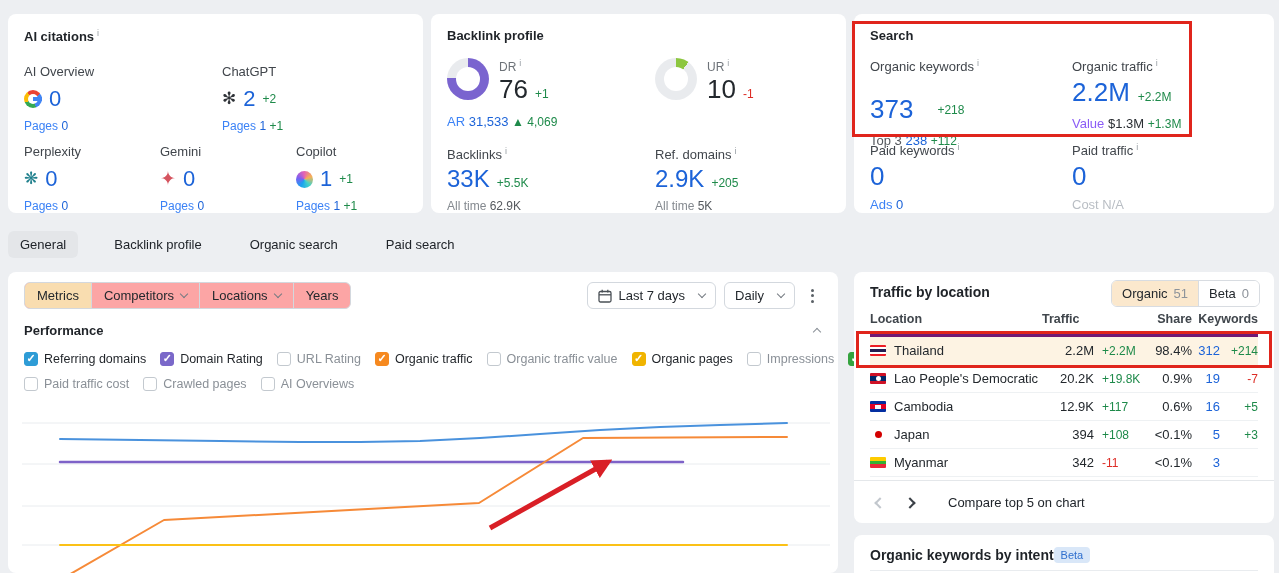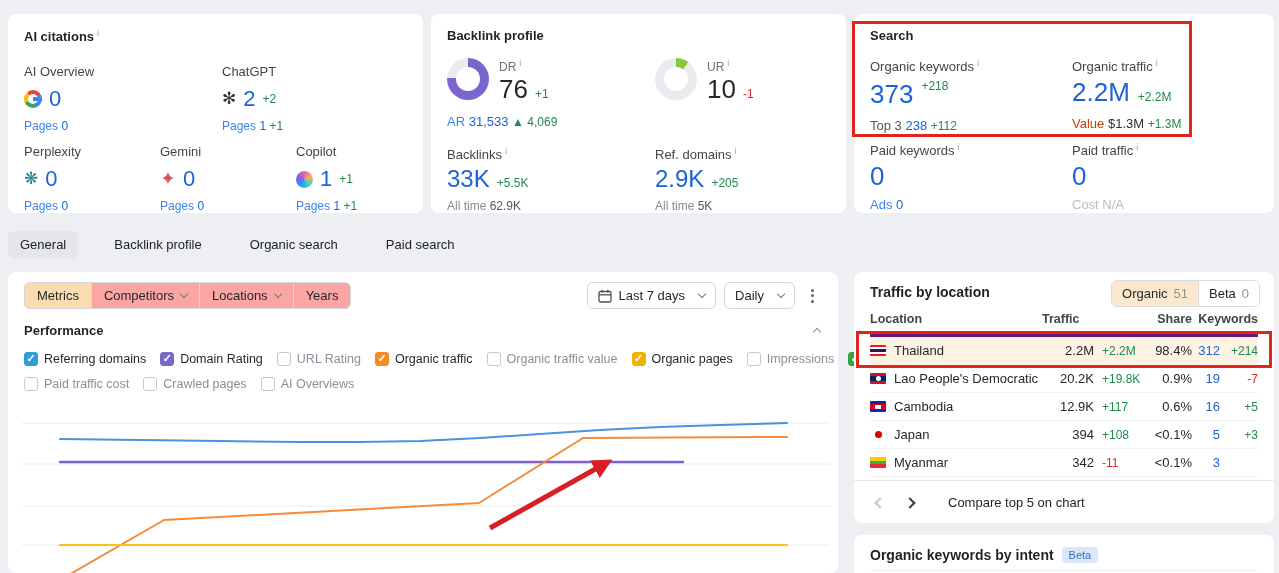--- a/index.html
+++ b/index.html
@@ -89,21 +89,21 @@
   .flag-jp{background:#fff}
   .flag-jp::after{content:"";position:absolute;left:4.5px;top:2px;width:7px;height:7px;border-radius:50%;background:#d30000}
   .flag-mm{background:linear-gradient(180deg,#fecb00 0 33%,#34b233 33% 66%,#ea2839 66%)}
   .tl-footer{position:absolute;left:0;top:208px;width:420px;height:43px;border-top:1px solid #e4e7ea;display:flex;align-items:center}
   .pg-chev{display:inline-block;width:8px;height:8px;border-right:2px solid #3b4147;border-bottom:2px solid #3b4147}
   .pg-chev.prev{transform:rotate(135deg);border-color:#c2c7cd}
   .pg-chev.next{transform:rotate(-45deg)}
   .pg-btn{padding:6px;margin-left:16px;cursor:pointer}
   .compare-link{margin-left:28px;color:#20252b;cursor:pointer}
   
-  .intent-title-row{position:absolute;left:16px;top:12px;display:flex;align-items:center;gap:8px}
+  .intent-title-row{position:absolute;left:16px;top:12px;display:flex;align-items:center;}
   .badge{background:#d9e7f8;color:#2f6fce;font-size:11px;padding:2px 7px;border-radius:4px}
   .intent-divider{position:absolute;left:16px;top:35px;width:388px;border-bottom:1px solid #e9ecef}
 </style>
 </head>
 <body>
 
 <div class="card" style="left:8px;top:14px;width:415px;height:199px">
   <div style="position:absolute;left:16px;top:14px">
     <span class="card-title">AI citations</span><span class="info"></span>
   </div>
@@ -204,34 +204,34 @@
       </div>
     <div class="alltime"><span>All time</span> <b>5K</b></div>
   </div>
 </div>
 
 <div class="card" style="left:854px;top:14px;width:420px;height:199px">
   <div class="card-title" style="position:absolute;left:16px;top:14px">Search</div>
 
   <div class="stat-block" style="left:16px;top:44px">
     <div class="lbl"><span>Organic keywords</span><span class="info"></span></div>
-    <div style="display:flex;align-items:flex-start;gap:8px;margin-top:5px">
+    <div style="display:flex;align-items:center;gap:24px;margin-top:20px">
         <span class="search-num">373</span>
         <span class="delta up">+218</span>
       </div>
     <div class="sub-row"><span style="color:#55595e">Top 3</span> <span class="blue">238</span> <span class="delta up">+112</span></div>
   </div>
 
   <div class="stat-block" style="left:218px;top:44px">
     <div class="lbl"><span>Organic traffic</span><span class="info"></span></div>
     <div style="display:flex;align-items:baseline;gap:8px;margin-top:3px">
         <span class="search-num">2.2M</span>
         <span class="delta up">+2.2M</span>
       </div>
-    <div class="sub-row"><span style="color:#c2410c">Value</span> <span style="color:#2b2f34">$1.3M</span> <span class="delta up">+1.3M</span></div>
+    <div class="sub-row"><span style="color:#8b5cf6">Value</span> <span style="color:#2b2f34">$1.3M</span> <span class="delta up">+1.3M</span></div>
   </div>
 
   <div class="stat-block" style="left:16px;top:128px">
     <div class="lbl"><span>Paid keywords</span><span class="info"></span></div>
     <div style="margin-top:3px"><span class="search-num">0</span></div>
     <div class="sub-row" style="margin-top:5px"><span class="muted">Ads</span> <span class="blue">0</span></div>
   </div>
 
   <div class="stat-block" style="left:218px;top:128px">
     <div class="lbl"><span>Paid traffic</span><span class="info"></span></div>

